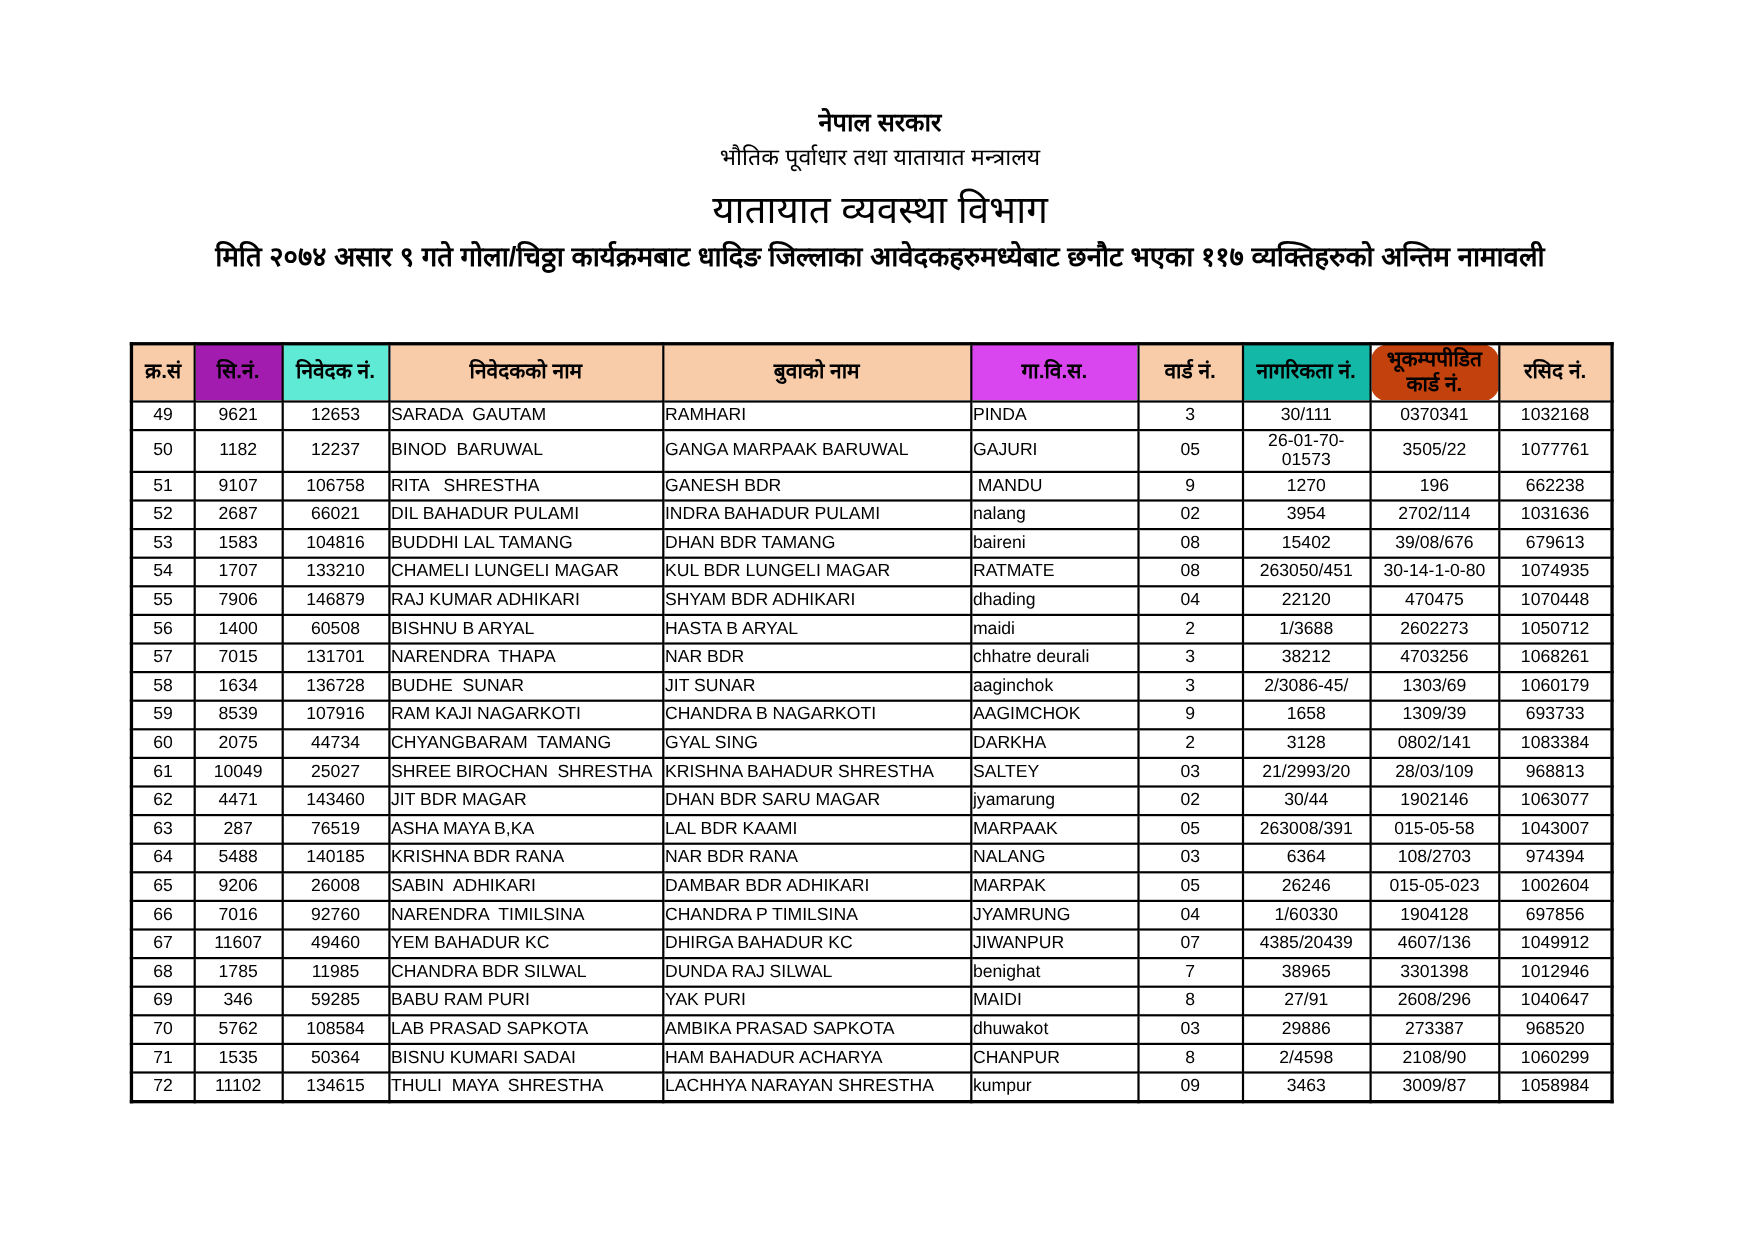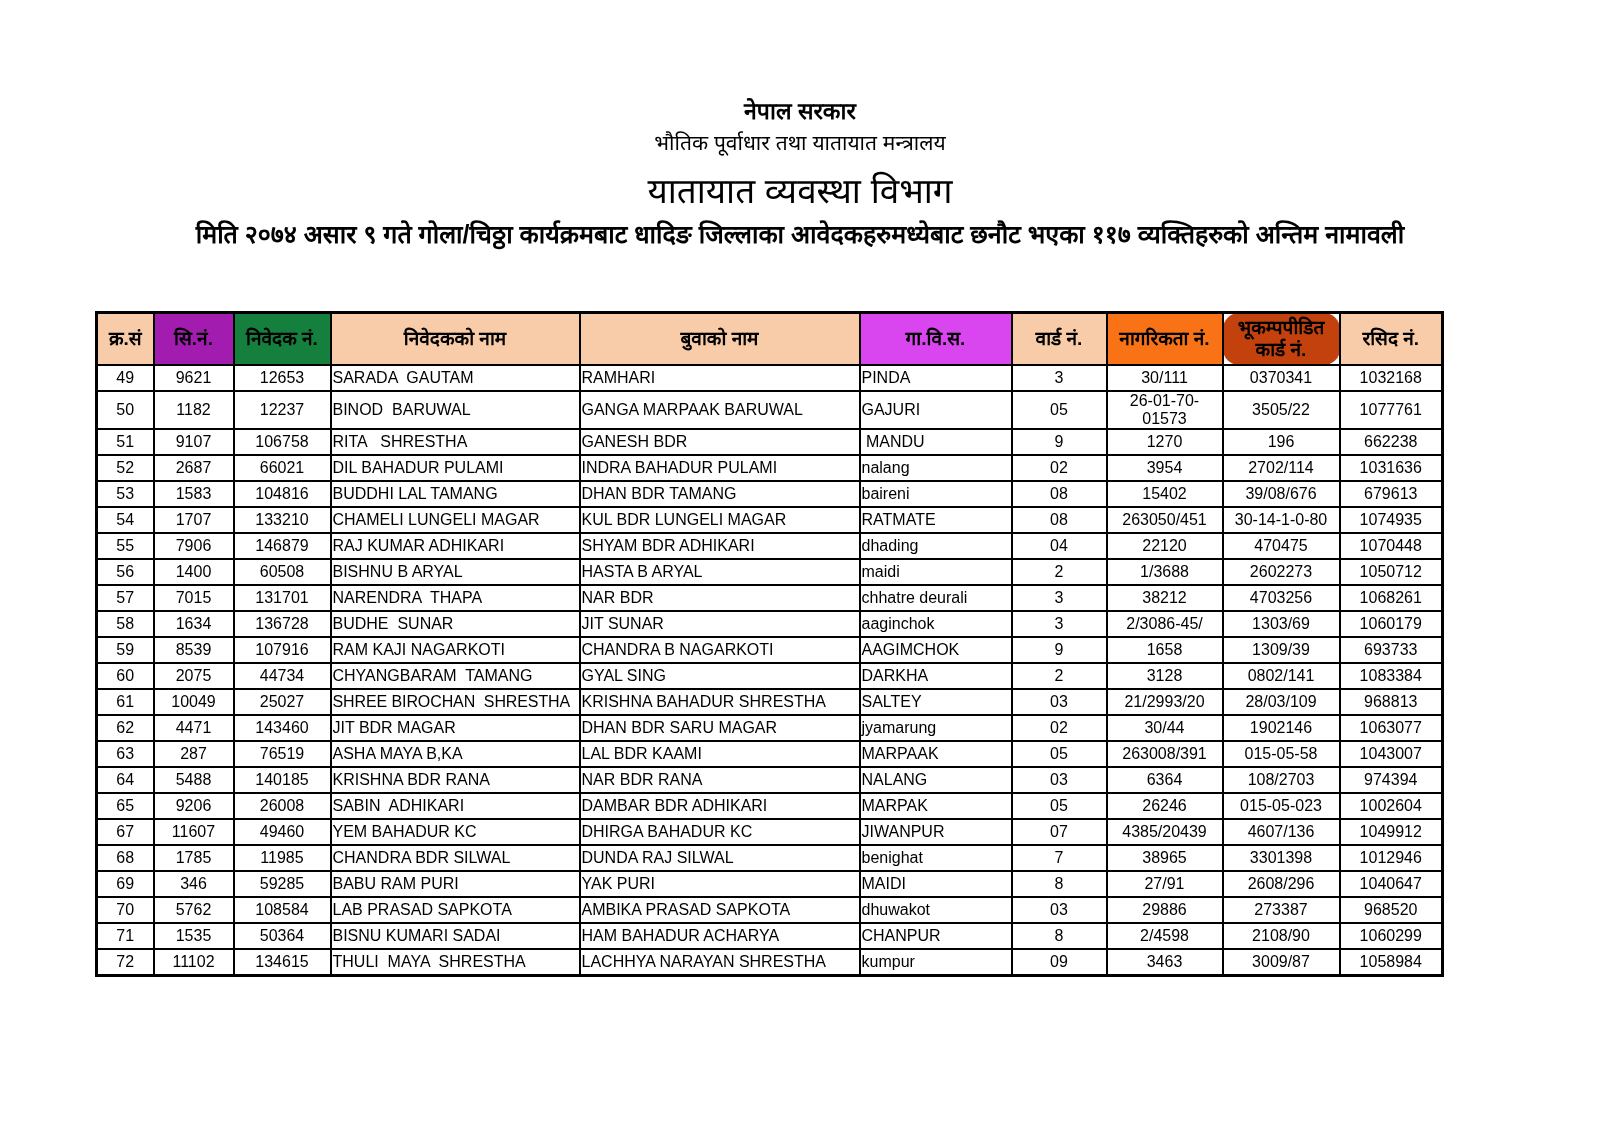--- a/index.html
+++ b/index.html
@@ -9,21 +9,21 @@
   }
   .org-line1{position:absolute;top:94px;left:0;width:1600px;text-align:center;
     font-size:23px;font-weight:700;}
   .org-line2{position:absolute;top:128px;left:0;width:1600px;text-align:center;
     font-size:21px;font-weight:500;}
   .org-line3{position:absolute;top:166px;left:0;width:1600px;text-align:center;
     font-size:35px;font-weight:400;}
   .doc-title{position:absolute;top:216px;left:100px;width:1400px;text-align:center;
     font-size:25px;font-weight:700;line-height:37px;}
   table.records{
-    position:absolute;left:95px;top:311px;width:1346px;
+    position:absolute;left:118px;top:311px;width:1346px;
     border-collapse:collapse;table-layout:fixed;
     border:3px solid #000;
   }
   table.records th{
     border:2px solid #000;height:50px;
     font-size:19px;font-weight:700;text-align:center;vertical-align:middle;
     padding:0 2px;line-height:22px;overflow:hidden;
   }
   table.records td{
     border:2px solid #000;height:24px;
@@ -53,26 +53,26 @@
       <col style="width: 152px;">
       <col style="width: 95px;">
       <col style="width: 116px;">
       <col style="width: 117px;">
       <col style="width: 103px;">
     </colgroup>
   <thead>
     <tr>
         <th style="background: rgb(248, 204, 168);">क्र.सं</th>
         <th style="background: #a21caf;">सि.नं.</th>
-        <th style="background: #15803d;">निवेदक नं.</th>
+        <th style="background: #5eead4;">निवेदक नं.</th>
         <th style="background: rgb(248, 204, 168);">निवेदकको नाम</th>
         <th style="background: rgb(248, 204, 168);">बुवाको नाम</th>
         <th style="background: #d946ef;">गा.वि.स.</th>
         <th style="background: rgb(248, 204, 168);">वार्ड नं.</th>
-        <th style="background: #f97316;">नागरिकता नं.</th>
+        <th style="background: #14b8a6;">नागरिकता नं.</th>
         <th style="background: #c2410c; border-radius: 16px;">भूकम्पपीडित कार्ड नं.</th>
         <th style="background: rgb(248, 204, 168);">रसिद नं.</th>
       </tr>
   </thead>
   <tbody>
       <tr>
         <td class="center">49</td>
         <td class="center">9621</td>
         <td class="center">12653</td>
         <td class="left">SARADA  GAUTAM</td>
@@ -270,20 +270,32 @@
         <td class="center">26008</td>
         <td class="left">SABIN  ADHIKARI</td>
         <td class="left">DAMBAR BDR ADHIKARI</td>
         <td class="left">MARPAK</td>
         <td class="center">05</td>
         <td class="center">26246</td>
         <td class="center">015-05-023</td>
         <td class="center">1002604</td>
       </tr>
       <tr>
+        <td class="center">66</td>
+        <td class="center">7016</td>
+        <td class="center">92760</td>
+        <td class="left">NARENDRA  TIMILSINA</td>
+        <td class="left">CHANDRA P TIMILSINA</td>
+        <td class="left">JYAMRUNG</td>
+        <td class="center">04</td>
+        <td class="center">1/60330</td>
+        <td class="center">1904128</td>
+        <td class="center">697856</td>
+      </tr>
+      <tr>
         <td class="center">67</td>
         <td class="center">11607</td>
         <td class="center">49460</td>
         <td class="left">YEM BAHADUR KC</td>
         <td class="left">DHIRGA BAHADUR KC</td>
         <td class="left">JIWANPUR</td>
         <td class="center">07</td>
         <td class="center">4385/20439</td>
         <td class="center">4607/136</td>
         <td class="center">1049912</td>

